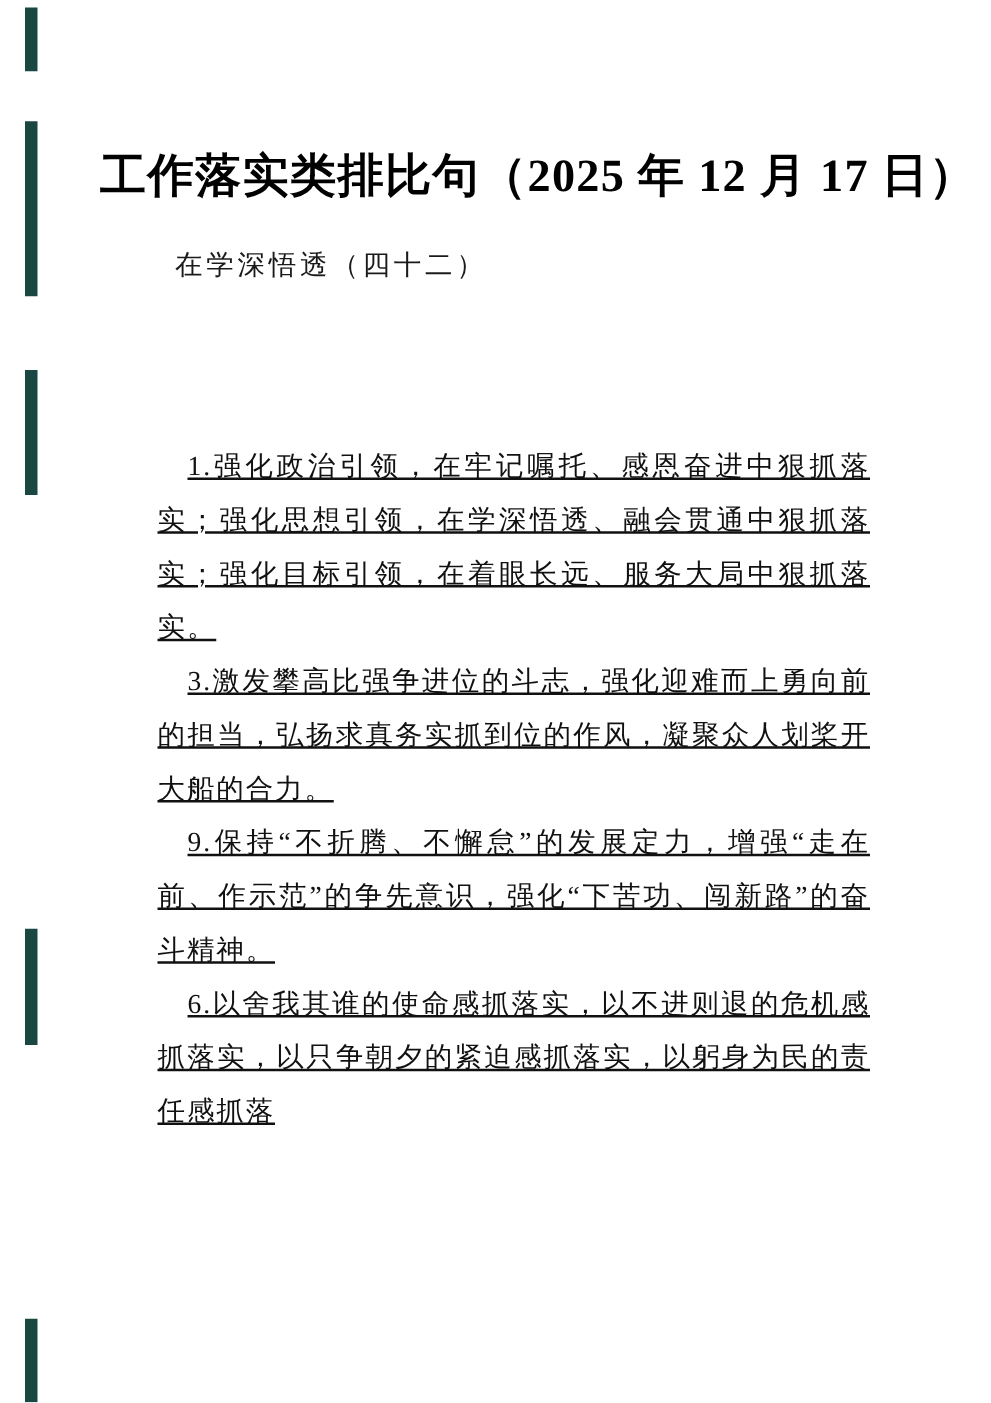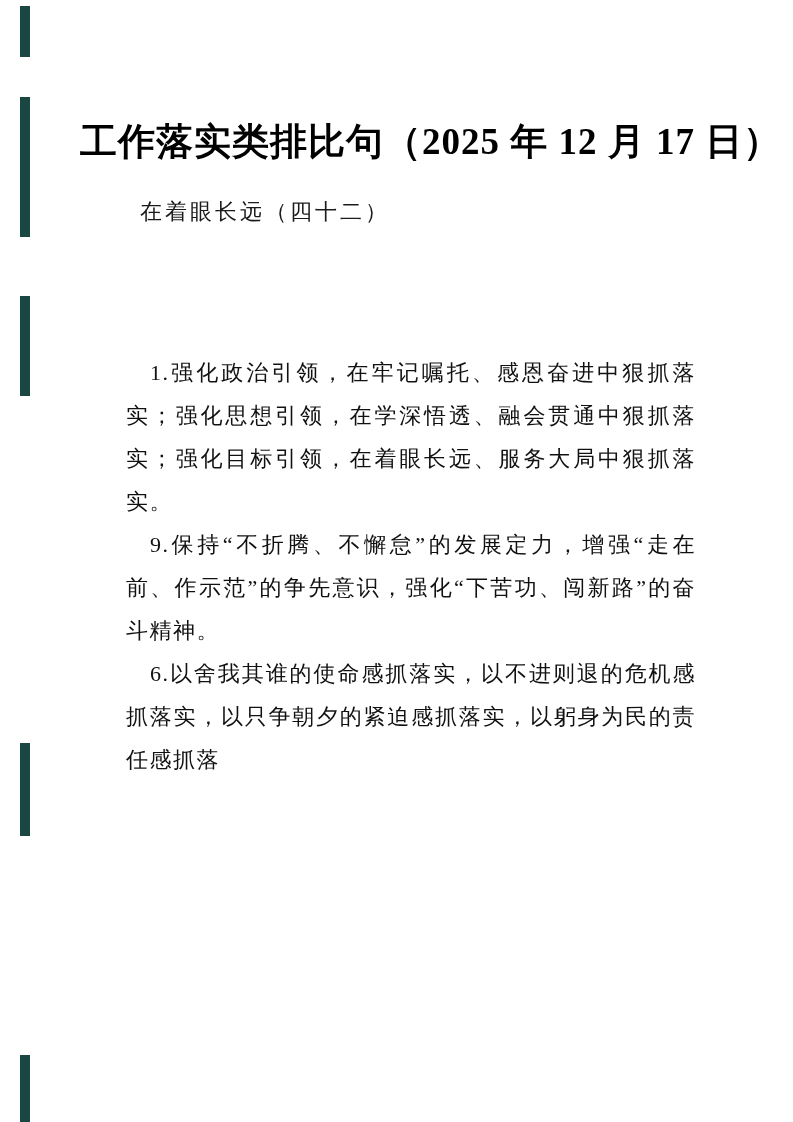--- a/index.html
+++ b/index.html
@@ -60,36 +60,38 @@
   }
   .doc-body p {
     margin: 0;
     font-size: 22px;
     line-height: 43px;
     letter-spacing: 1.5px;
     text-align: justify;
     text-justify: inter-character;
     text-indent: 24px;
     color: #111111;
+    text-decoration: underline;
   }
 </style>
 </head>
 <body>
 
 <div class="page">
 
   <div class="edge-bar b1"></div>
   <div class="edge-bar b2"></div>
   <div class="edge-bar b3"></div>
   <div class="edge-bar b4"></div>
   <div class="edge-bar b5"></div>
 
   <div class="doc-title">工作落实类排比句（2025 年 12 月 17 日）</div>
 
-  <div class="doc-subtitle">在着眼长远（四十二）</div>
+  <div class="doc-subtitle">在学深悟透（四十二）</div>
 
   <div class="doc-body">
     <p>1.强化政治引领，在牢记嘱托、感恩奋进中狠抓落实；强化思想引领，在学深悟透、融会贯通中狠抓落实；强化目标引领，在着眼长远、服务大局中狠抓落实。</p>
+    <p>3.激发攀高比强争进位的斗志，强化迎难而上勇向前的担当，弘扬求真务实抓到位的作风，凝聚众人划桨开大船的合力。</p>
     <p>9.保持“不折腾、不懈怠”的发展定力，增强“走在前、作示范”的争先意识，强化“下苦功、闯新路”的奋斗精神。</p>
     <p>6.以舍我其谁的使命感抓落实，以不进则退的危机感抓落实，以只争朝夕的紧迫感抓落实，以躬身为民的责任感抓落</p>
   </div>
 
 </div>
 
 </body></html>

